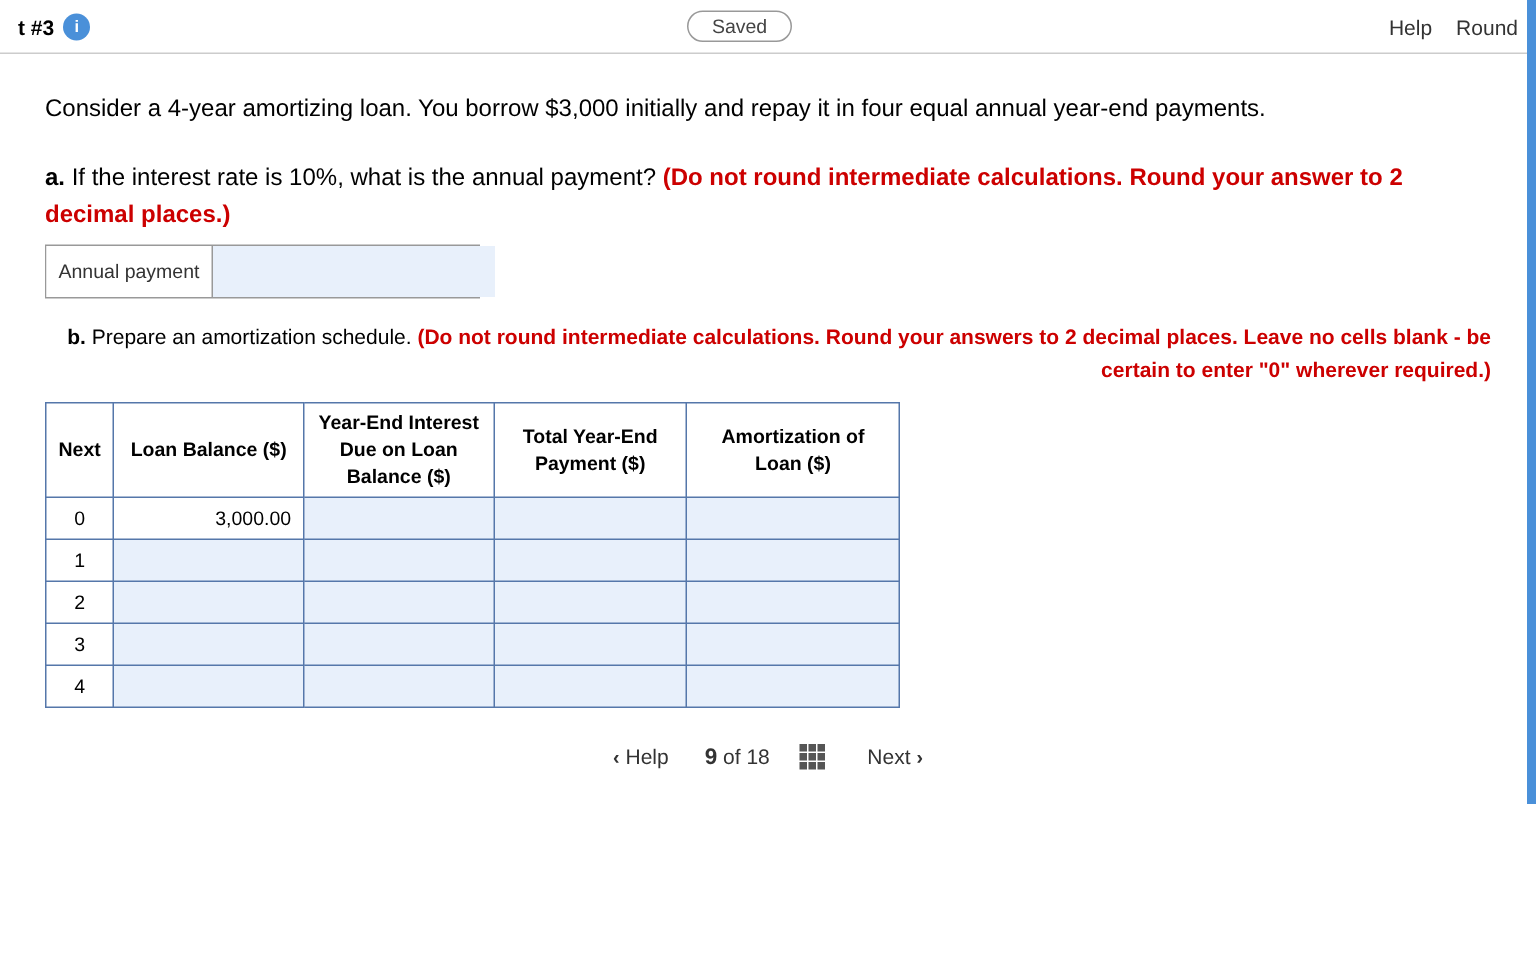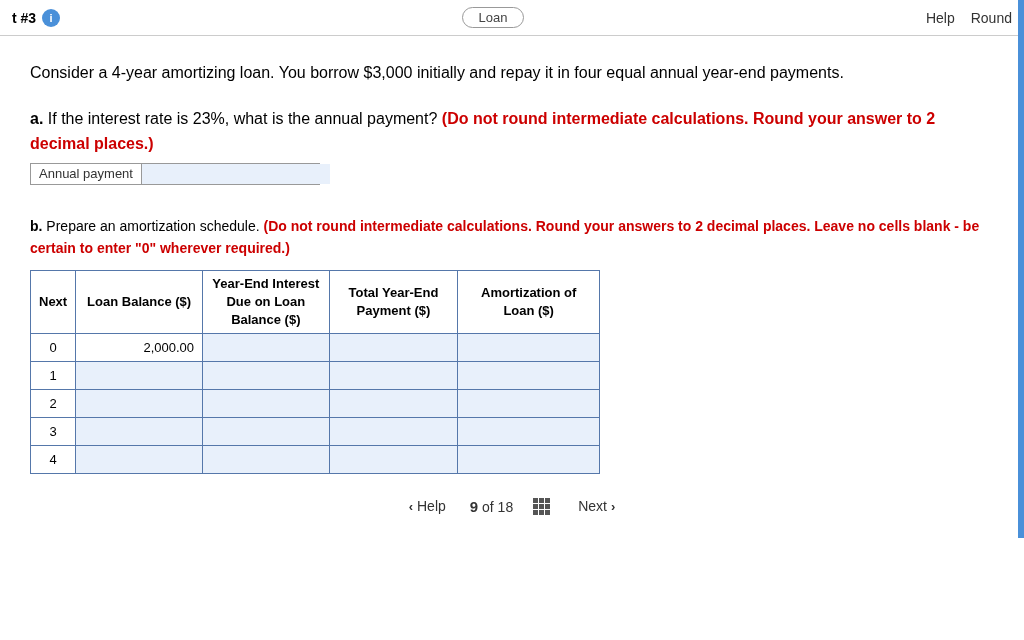--- a/index.html
+++ b/index.html
@@ -95,22 +95,22 @@
       color: #cc0000;
       font-weight: bold;
     }
 
     
     .input-row {
       display: flex;
       align-items: flex-end;
       border: 1px solid #999;
       width: 290px;
-      margin-bottom: 30px;
-      height: 22px;
+      margin-bottom: 14px;
+      height: 36px;
     }
     .input-label {
       padding: 0 8px;
       font-size: 13px;
       background: #fff;
       color: #333;
       white-space: nowrap;
       border-right: 1px solid #999;
       height: 100%;
       display: flex;
@@ -234,65 +234,65 @@
 <body>
 
 <div style="position: relative;">
 
   <div class="header">
     <div class="header-left">
       <span>t #3</span>
       <span class="info-icon">i</span>
     </div>
     <div class="header-center">
-      <span class="saved-badge">Loan</span>
+      <span class="saved-badge">Saved</span>
     </div>
     <div class="header-right">
       <span>Help</span>
       <span>Round</span>
     </div>
   </div>
 
   <div class="right-bar"></div>
 
   <div class="main">
 
     <p class="question-text">Consider a 4-year amortizing loan. You borrow $3,000 initially and repay it in four equal annual year-end payments.</p>
 
     <p class="question-text" style="margin-bottom: 6px;">
-      <span class="part-label">a.</span><span> If the interest rate is 23%, what is the annual payment?</span>
+      <span class="part-label">a.</span><span> If the interest rate is 10%, what is the annual payment?</span>
       <span class="red-bold">(Do not round intermediate calculations. Round your answer to 2 decimal places.)</span>
     </p>
 
     <div class="input-row">
       <span class="input-label">Annual payment</span>
       <input class="input-field" type="text" value="" style="">
     </div>
 
-    <p class="part-b-label" style="margin-bottom: 8px;">
+    <p class="part-b-label" style="margin-bottom: 8px; text-align: right;">
       <span class="part-label">b.</span><span> Prepare an amortization schedule.</span>
       <span class="red-bold">(Do not round intermediate calculations. Round your answers to 2 decimal places. Leave no cells blank - be certain to enter "0" wherever required.)</span>
     </p>
 
     <div class="table-container">
       <table>
         <thead>
           <tr>
             <th>Next</th>
             <th>Loan Balance ($)</th>
             <th>Year-End Interest<br>Due on Loan<br>Balance ($)</th>
             <th>Total Year-End<br>Payment ($)</th>
             <th>Amortization of<br>Loan ($)</th>
           </tr>
         </thead>
         <tbody>
 
           <tr>
             <td>0</td>
-            <td class="value-cell">2,000.00</td>
+            <td class="value-cell">3,000.00</td>
             <td class="input-cell"><input type="text" style=""></td>
             <td class="input-cell"><input type="text" style=""></td>
             <td class="input-cell"><input type="text" style=""></td>
           </tr>
 
           <tr>
             <td>1</td>
             <td class="input-cell"><input type="text" style=""></td>
             <td class="input-cell"><input type="text" style=""></td>
             <td class="input-cell"><input type="text" style=""></td>

